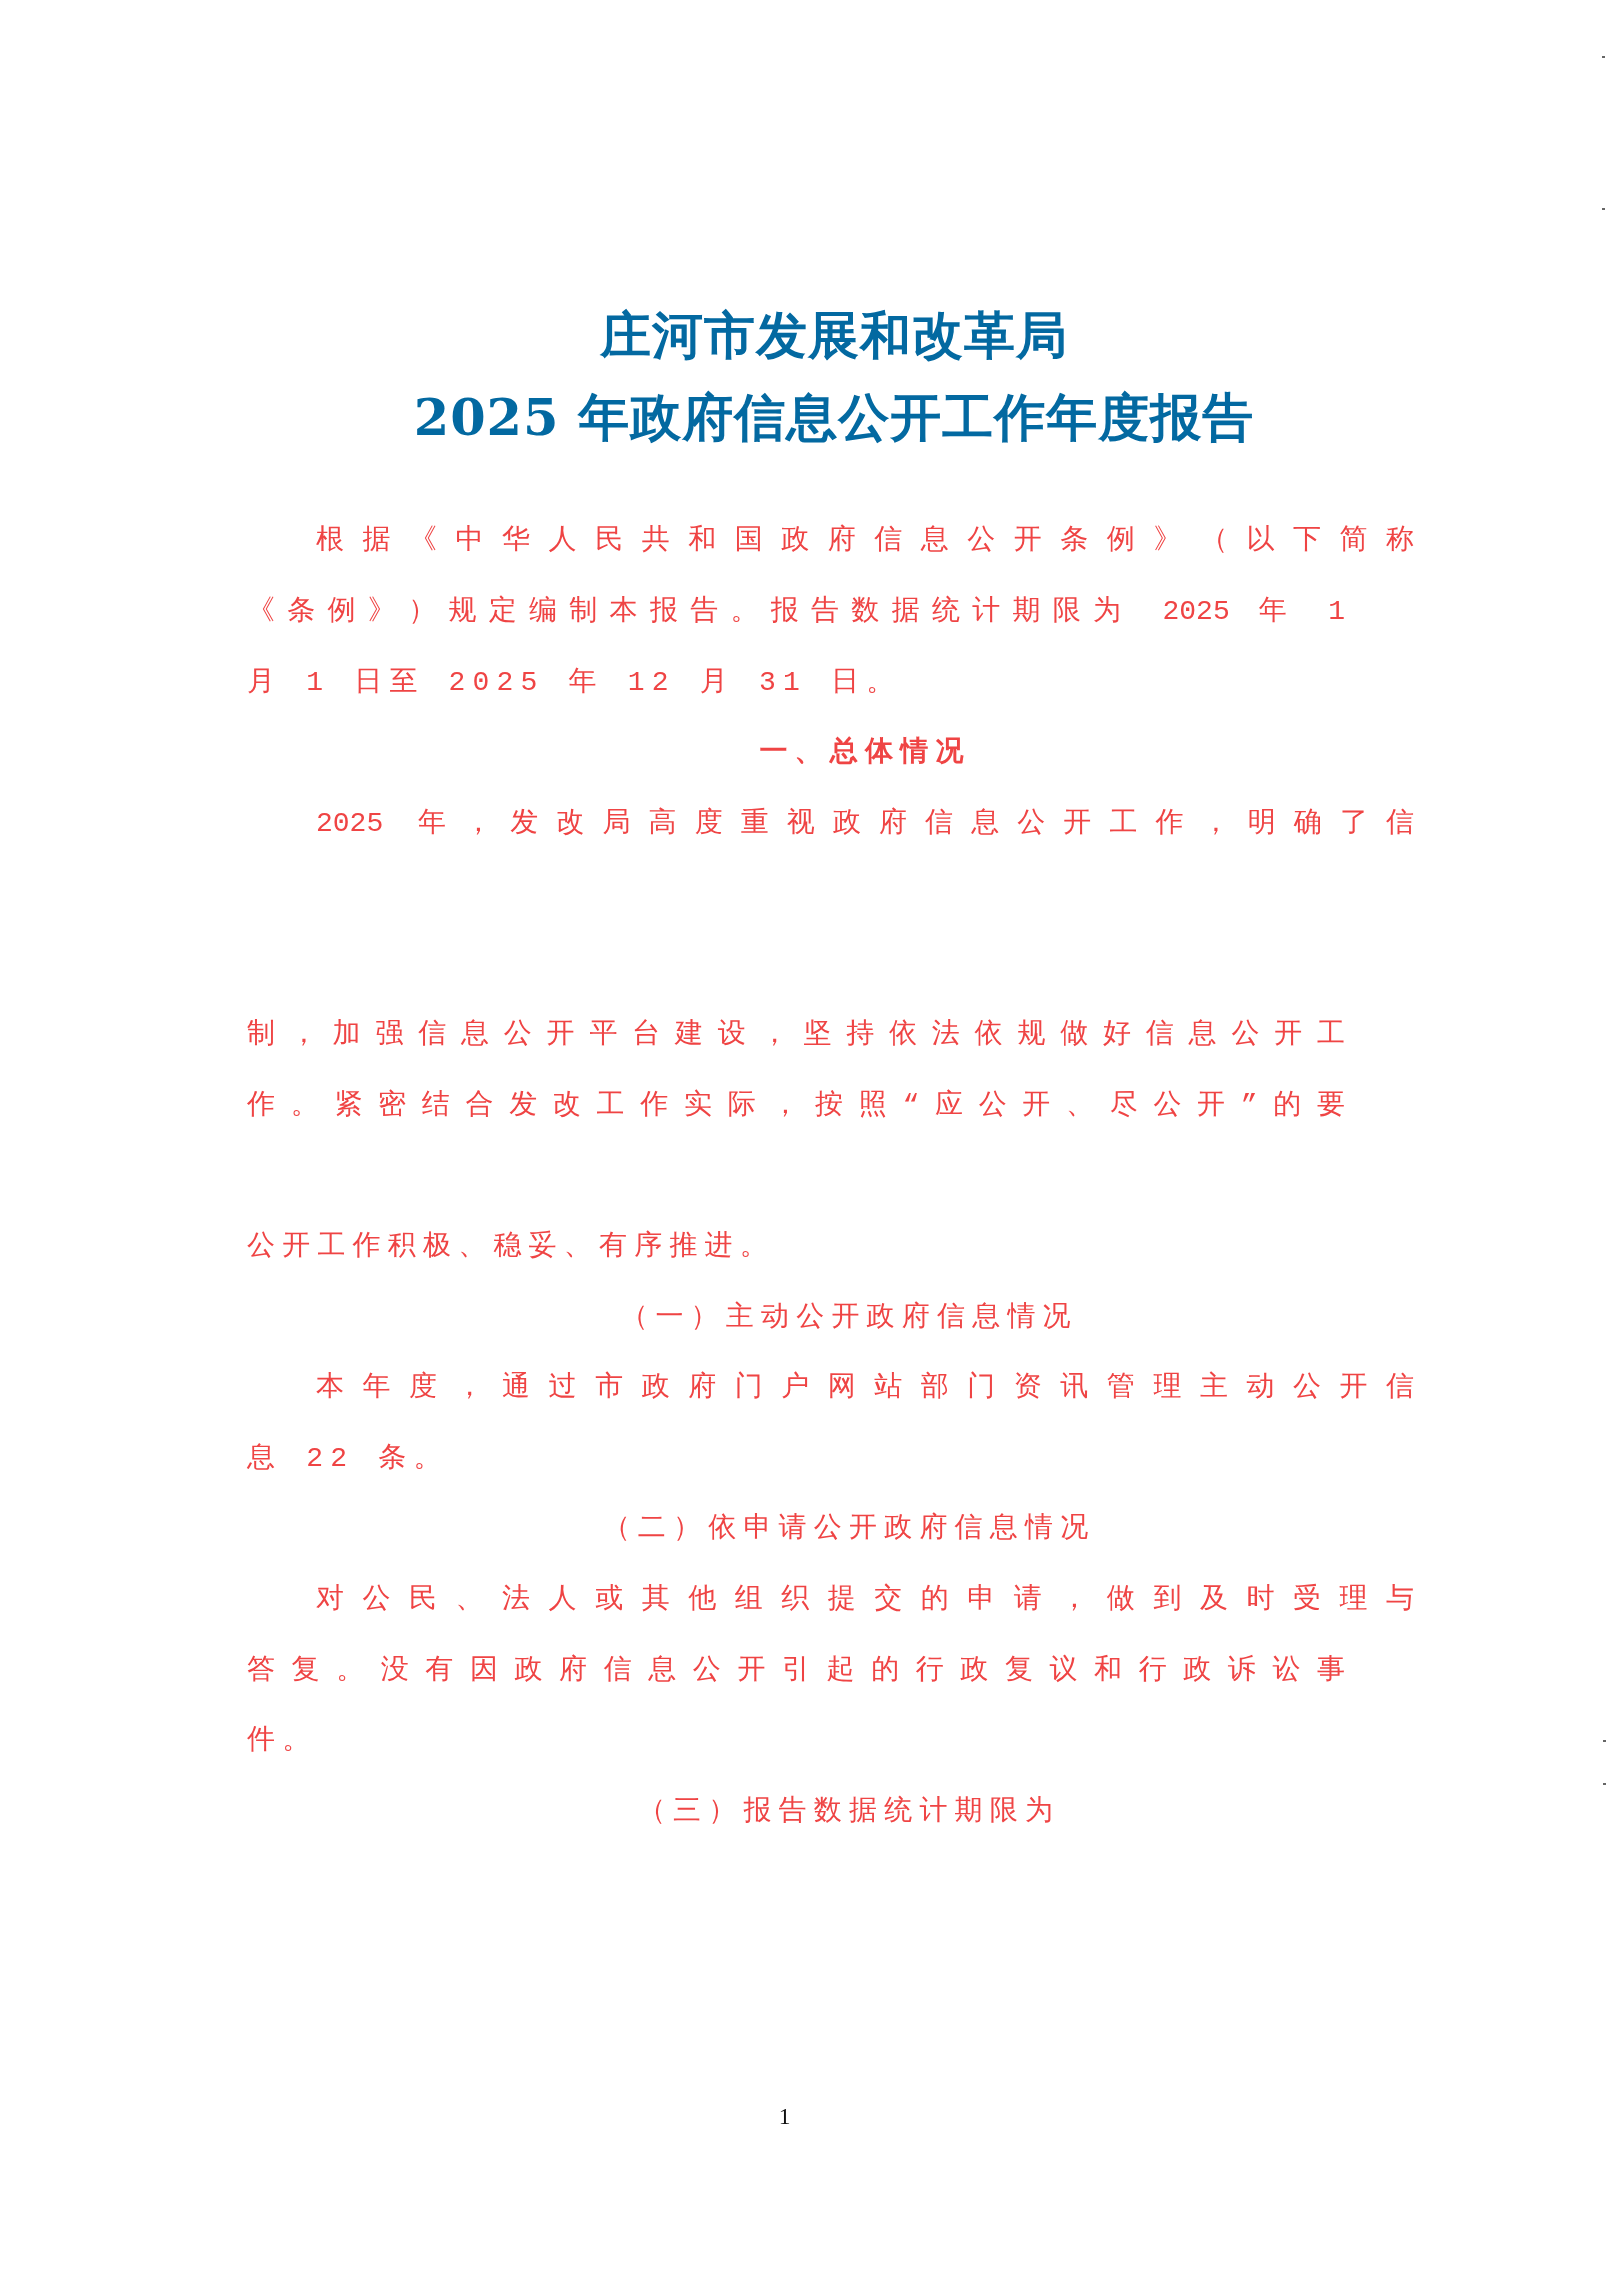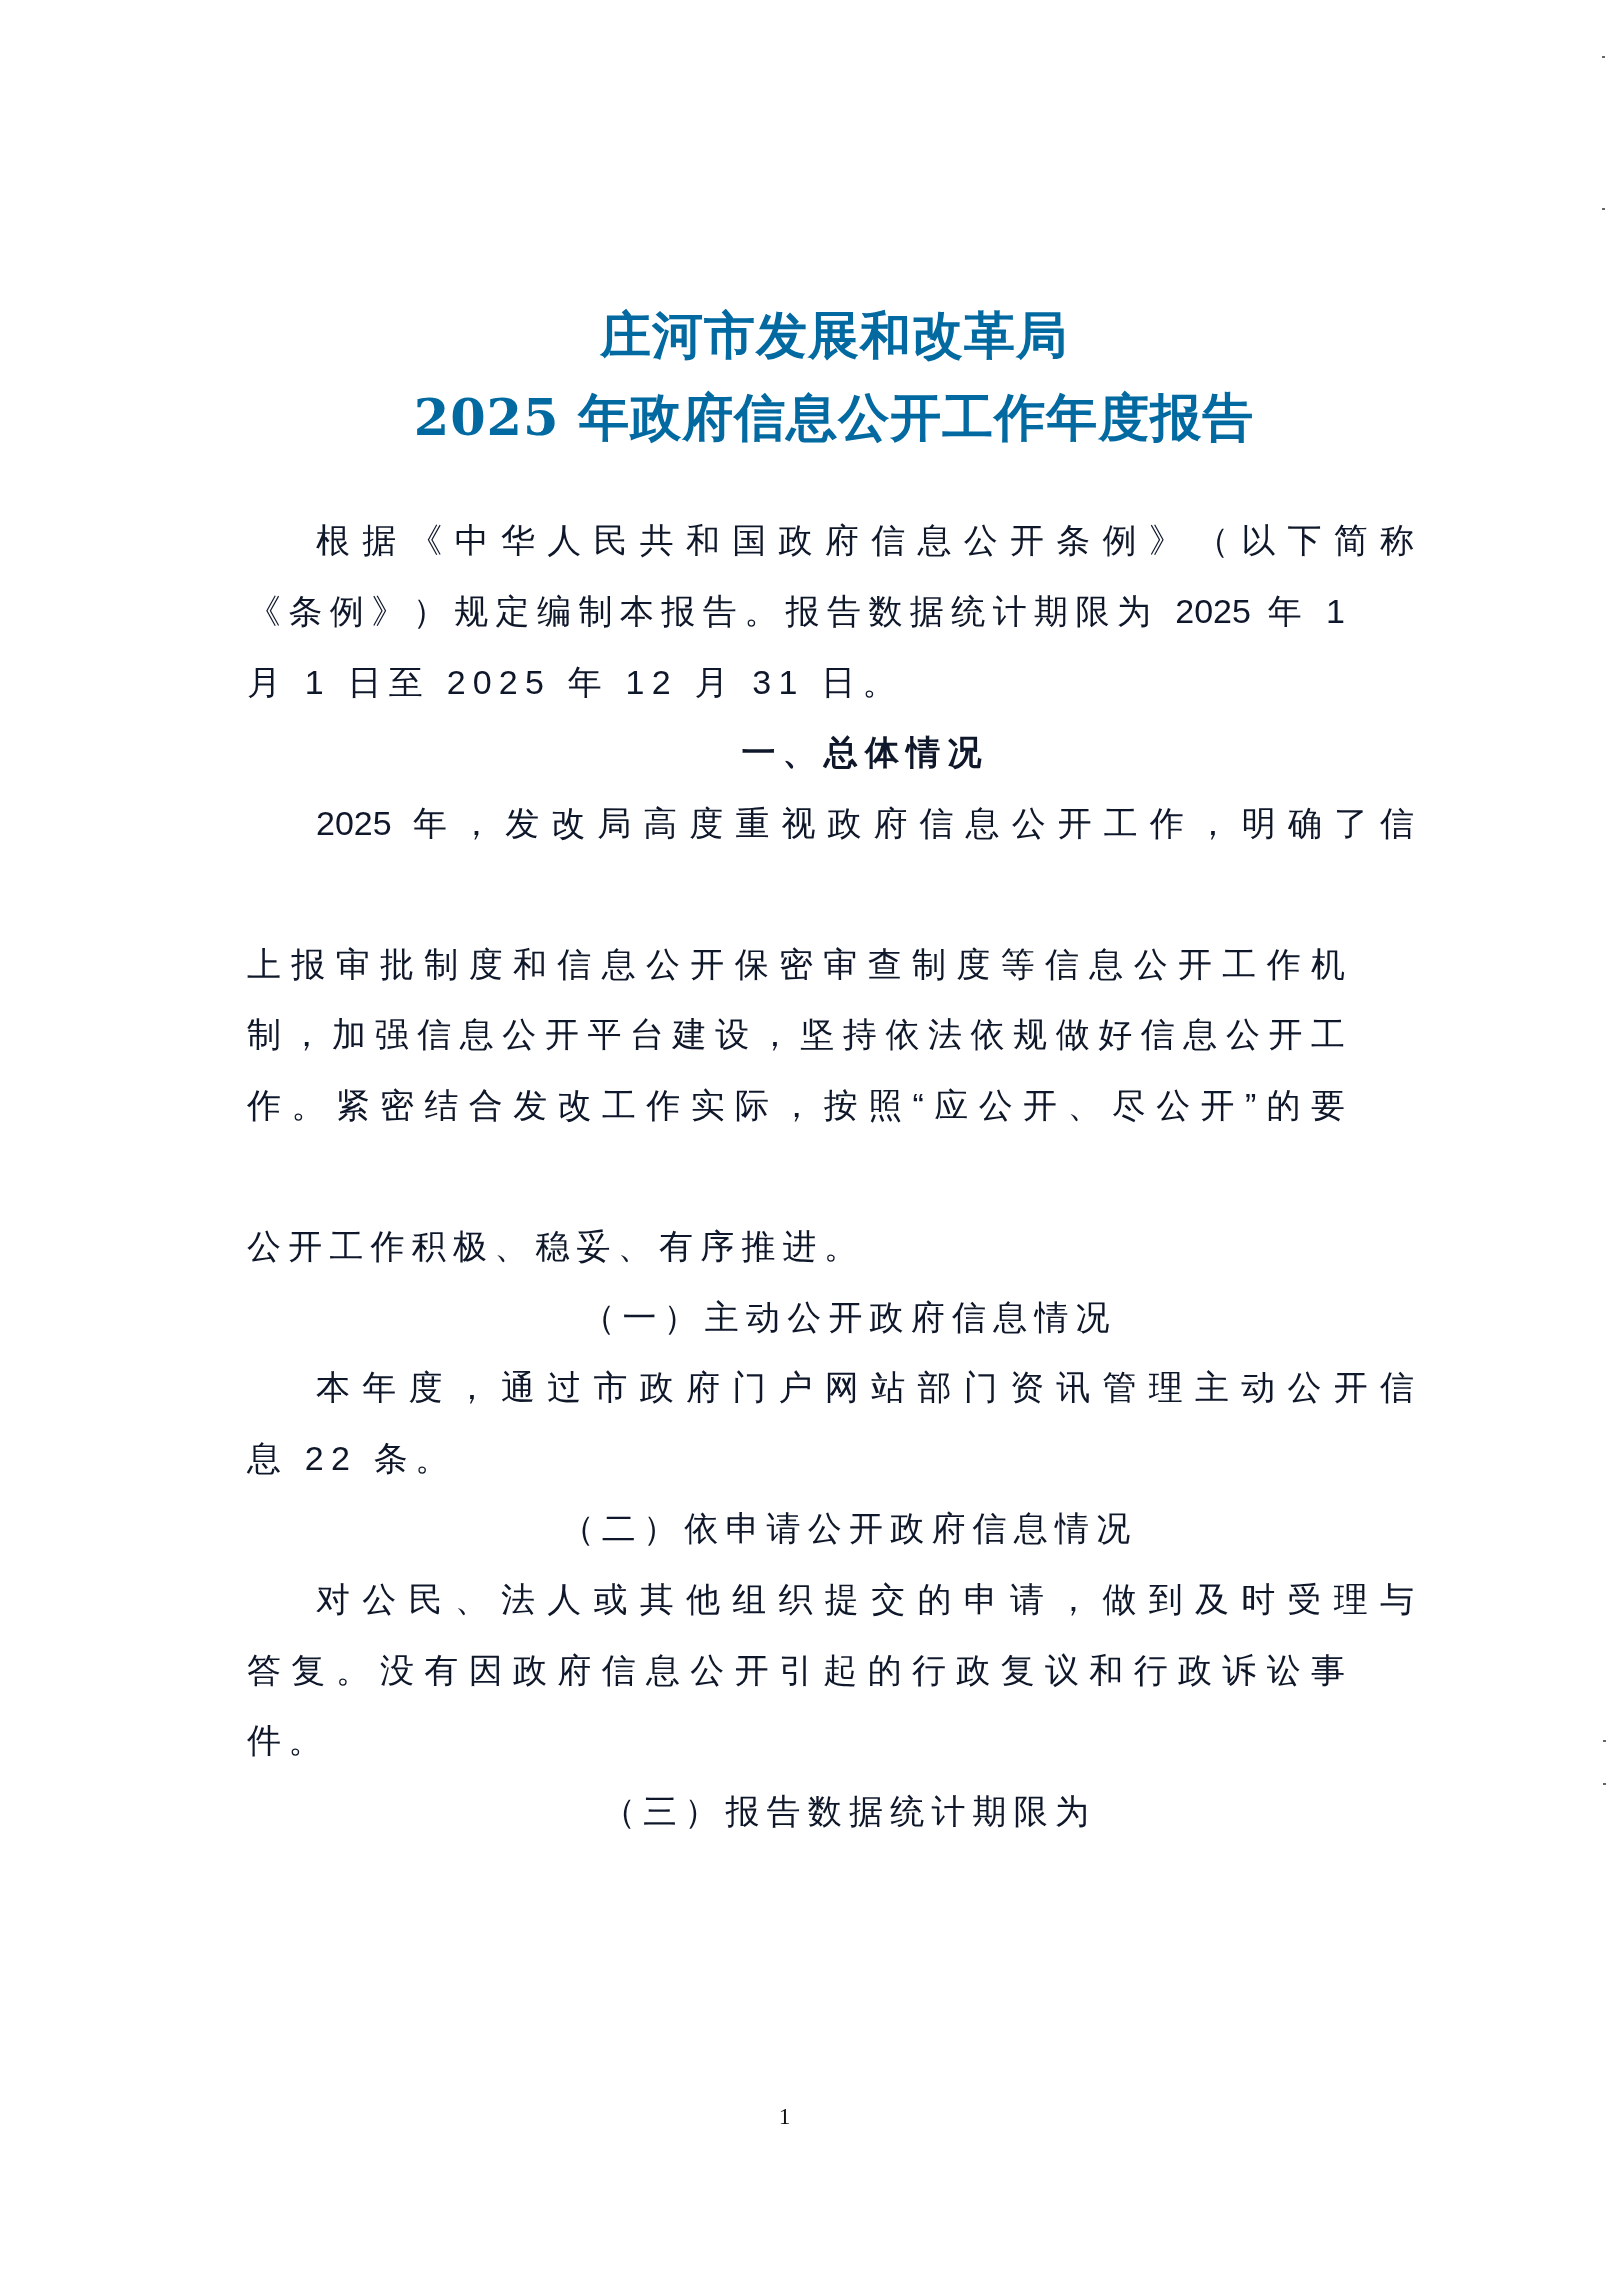--- a/index.html
+++ b/index.html
@@ -7,22 +7,22 @@
   .page { position: absolute; left: 0; top: 0; width: 1620px; height: 2293px; background: #fff; }
   .title {
     position: absolute; left: 0; width: 1620px; text-align: center;
     font-family: "DejaVu Serif", "Liberation Serif", serif;
     font-weight: bold; font-size: 51px; line-height: 59px; letter-spacing: 1px; color: #0369a1; padding-left: 24px;
   }
   .t1 { top: 306px; }
   .t2 { top: 388px; }
   .line {
     position: absolute; left: 247px; width: 1098px;
-    font-family: Liberation Sans, sans-serif;
-    font-size: 34px; line-height: 43px; white-space: nowrap; color: #0f172a;
+    font-family: Liberation Mono, monospace;
+    font-size: 28px; line-height: 43px; white-space: nowrap; color: #ef4444;
     letter-spacing: 7.2px;
   }
   .indent { left: 316px; text-align: center; }
   .justify { text-align-last: justify; text-align: justify; letter-spacing: 0; }
   .heading { font-weight: bold; }
   .pagenum {
     position: absolute; top: 2103px; left: 765px; width: 39px; text-align: center;
     font-family: "Liberation Serif", serif; font-size: 23.5px; color: #111;
   }
   .speck { position: absolute; width: 2.9px; height: 2px; background: #666; }
@@ -34,21 +34,20 @@
   <div class="title t1">庄河市发展和改革局</div>
   <div class="title t2">2025 年政府信息公开工作年度报告</div>
 
   <div class="line indent justify" style="top:519px">根据《中华人民共和国政府信息公开条例》（以下简称</div>
   <div class="line justify" style="top:590px">《条例》）规定编制本报告。报告数据统计期限为 2025 年 1</div>
   <div class="line" style="top:661px">月 1 日至 2025 年 12 月 31 日。</div>
 
   <div class="line indent heading" style="top:731px">一、总体情况</div>
 
   <div class="line indent justify" style="top:802px">2025 年，发改局高度重视政府信息公开工作，明确了信</div>
-  <div class="line justify" style="top:943px">上报审批制度和信息公开保密审查制度等信息公开工作机</div>
   <div class="line justify" style="top:1013px">制，加强信息公开平台建设，坚持依法依规做好信息公开工</div>
   <div class="line justify" style="top:1084px">作。紧密结合发改工作实际，按照“应公开、尽公开”的要</div>
   <div class="line" style="top:1225px">公开工作积极、稳妥、有序推进。</div>
 
   <div class="line indent" style="top:1296px; left:300px">（一）主动公开政府信息情况</div>
   <div class="line indent justify" style="top:1366px">本年度，通过市政府门户网站部门资讯管理主动公开信</div>
   <div class="line" style="top:1437px">息 22 条。</div>
 
   <div class="line indent" style="top:1507px; left:300px">（二）依申请公开政府信息情况</div>
   <div class="line indent justify" style="top:1578px">对公民、法人或其他组织提交的申请，做到及时受理与</div>

